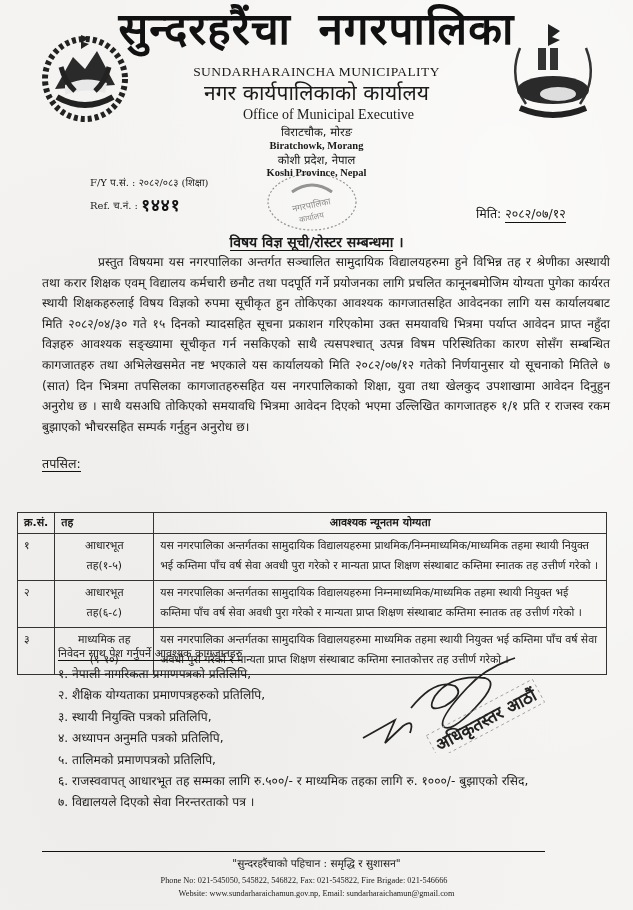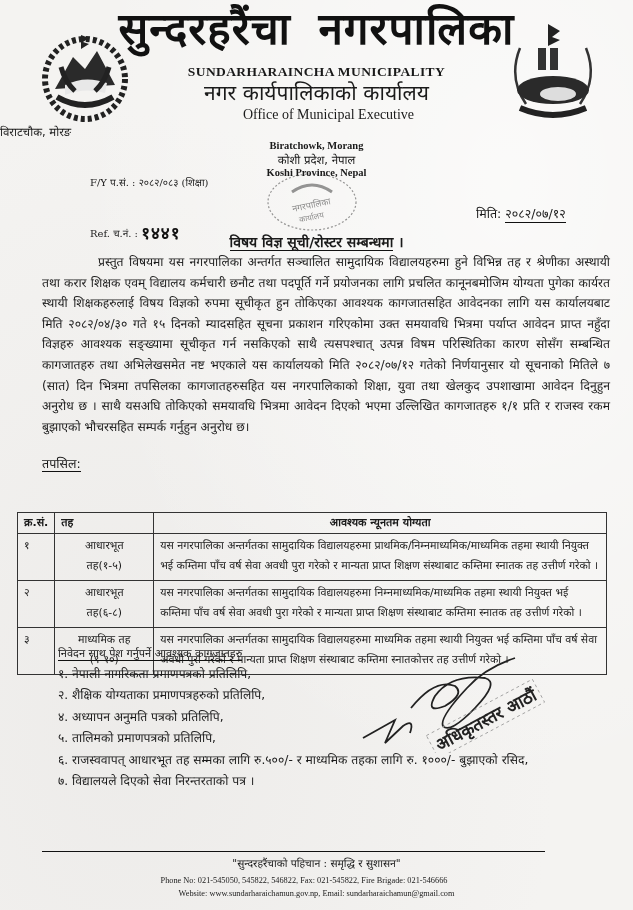--- a/index.html
+++ b/index.html
@@ -26,38 +26,38 @@
 
     
     .lh-title {
       left: 0; width: 633px; top: 6px; text-align: center;
       font-family: Liberation Mono, monospace;
       font-size: 44px; font-weight: bold; letter-spacing: 1px; line-height: 52px;
       color: #111;
     }
     .lh-en {
       left: 0; width: 633px; top: 64px; text-align: center;
-      font-family: "Liberation Serif", serif; font-weight: bold; font-size: 13.5px; letter-spacing: 0.4px;
+      font-family: "Liberation Serif", serif; font-weight: normal; font-size: 13.5px; letter-spacing: 0.4px;
     }
     .lh-office-np {
       left: 0; width: 633px; top: 80px; text-align: center;
       font-family: "DejaVu Sans", sans-serif; font-size: 21px; line-height: 26px;
     }
     .lh-office-en {
       left: 12px; width: 633px; top: 107px; text-align: center;
       font-family: "Liberation Serif", serif; font-weight: normal; font-size: 14px;
     }
-    .lh-addr1 { left: 0; width: 633px; top: 124px; font-size: 11.5px; }
+    .lh-addr1 { left: 0; width: 633px; top: 124px; text-align: center; font-size: 11.5px; }
     .lh-addr2 { left: 0; width: 633px; top: 140px; text-align: center; font-family: "Liberation Serif", serif; font-weight: bold; font-size: 10.5px; }
     .lh-addr3 { left: 0; width: 633px; top: 152px; text-align: center; font-size: 11.5px; }
     .lh-addr4 { left: 0; width: 633px; top: 167px; text-align: center; font-family: "Liberation Serif", serif; font-weight: bold; font-size: 10.5px; }
 
     
     .ref-fy { left: 90px; top: 175px; font-size: 10px; font-family: "DejaVu Serif", serif; }
-    .ref-no { left: 90px; top: 193px; font-size: 10px; font-family: "DejaVu Serif", serif; margin-top: 28px; }
+    .ref-no { left: 90px; top: 193px; font-size: 10px; font-family: "DejaVu Serif", serif; }
     .ref-no .hand { font-size: 17px; font-weight: bold; color: #111; letter-spacing: 1px; vertical-align: -2px; }
     .date-line { left: 476px; top: 205px; font-size: 12.5px; }
     .date-line .val { border-bottom: 1.2px solid #111; padding-bottom: 1px; }
 
     
     .seal { left: 262px; top: 172px; width: 100px; height: 62px; }
 
     
     .subject {
       left: 0; width: 633px; top: 232px; text-align: center;
@@ -190,20 +190,21 @@
         <td class="lvl"><span>माध्यमिक तह</span><br><span>(९-१०)</span></td>
         <td>यस नगरपालिका अन्तर्गतका सामुदायिक विद्यालयहरुमा माध्यमिक तहमा स्थायी नियुक्त भई कम्तिमा पाँच वर्ष सेवा अवधी पुरा गरेको र मान्यता प्राप्त शिक्षण संस्थाबाट कम्तिमा स्नातकोत्तर तह उत्तीर्ण गरेको ।</td>
       </tr>
     </tbody>
   </table>
 
   <div class="abs docs-title"><span>निवेदन साथ पेश गर्नुपर्ने आवश्यक कागजातहरु</span></div>
   <ul class="abs docs-list">
     <li>१. नेपाली नागरिकता प्रमाणपत्रको प्रतिलिपि,</li>
     <li>२. शैक्षिक योग्यताका प्रमाणपत्रहरुको प्रतिलिपि,</li>
+    <li>३. स्थायी नियुक्ति पत्रको प्रतिलिपि,</li>
     <li>४. अध्यापन अनुमति पत्रको प्रतिलिपि,</li>
     <li>५. तालिमको प्रमाणपत्रको प्रतिलिपि,</li>
     <li>६. राजस्ववापत् आधारभूत तह सम्मका लागि रु.५००/- र माध्यमिक तहका लागि रु. १०००/- बुझाएको रसिद,</li>
     <li>७. विद्यालयले दिएको सेवा निरन्तरताको पत्र ।</li>
   </ul>
 
   <svg class="abs signature" viewBox="0 0 190 105">
     <path d="M8 90 L40 72 L30 95 L48 78 Q60 70 55 85" fill="none" stroke="#222" stroke-width="1.8"></path>
     <path d="M56 60 Q80 30 100 38 Q110 46 90 58 Q70 66 80 48 Q96 26 130 30 Q145 34 120 60 Q95 86 88 78 Q84 70 112 40 Q130 20 160 10" fill="none" stroke="#222" stroke-width="1.8"></path>
     <g transform="rotate(-28 130 70)">

